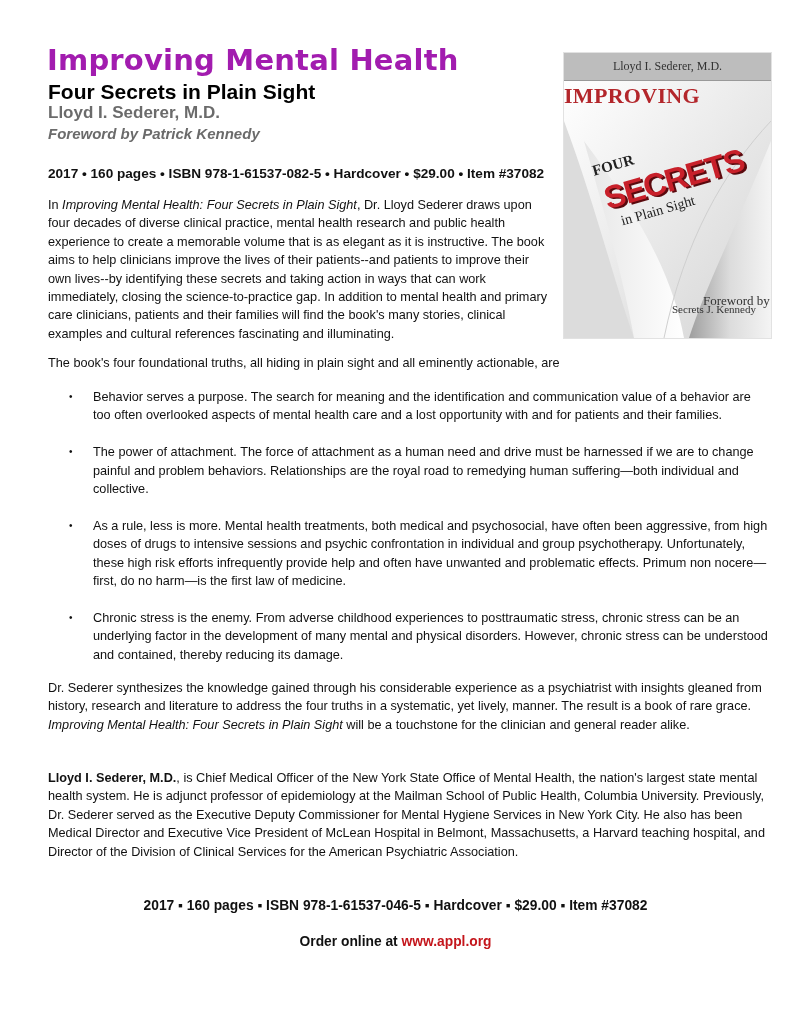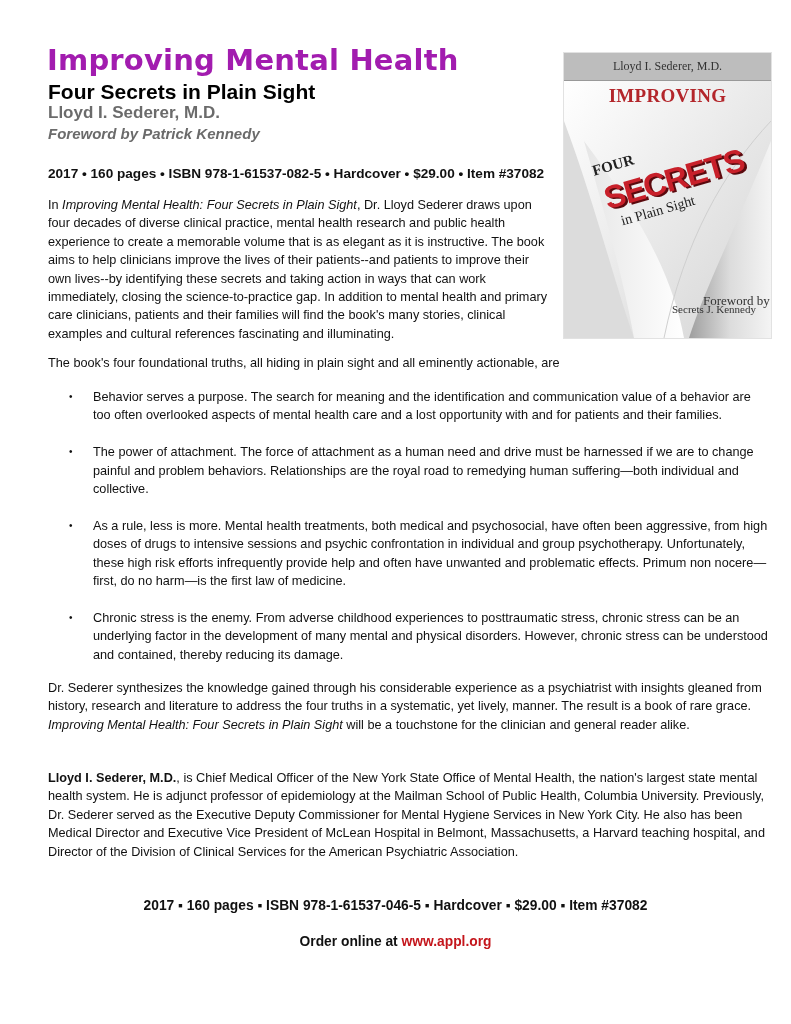--- a/index.html
+++ b/index.html
@@ -61,23 +61,23 @@
     .cover-band {
       position: absolute; left: 0; top: 0; width: 100%; height: 27px;
       background: #bdbdbd; border-bottom: 1px solid #999;
       font-family: "Liberation Serif", serif; font-size: 12px; color: #333;
       text-align: center; line-height: 27px;
     }
     .cover-bg {
       position: absolute; left: 0; top: 28px; width: 207px; height: 257px;
     }
     .cover-title {
-      position: absolute; left: 0; top: 34px; width: 100%; text-align: center;
+      position: absolute; left: 0; top: 34px; width: 100%; 
       font-family: "Liberation Serif", serif; font-weight: bold; color: #b3262b;
-      font-size: 19px; line-height: 17px; letter-spacing: 0.3px;
+      font-size: 22px; line-height: 17px; letter-spacing: 0.3px;
     }
     .cover-four {
       position: absolute; left: 28px; top: 104px; transform: rotate(-16deg);
       font-family: "Liberation Serif", serif; font-weight: bold; color: #222; font-size: 15px;
     }
     .cover-secrets {
       position: absolute; left: 38px; top: 108px; transform: rotate(-16deg);
       font-family: "Liberation Sans", sans-serif; font-weight: bold; color: #c8202a;
       font-size: 32px; letter-spacing: -1px;
       text-shadow: 2px 2px 0 #5a0a0e;

